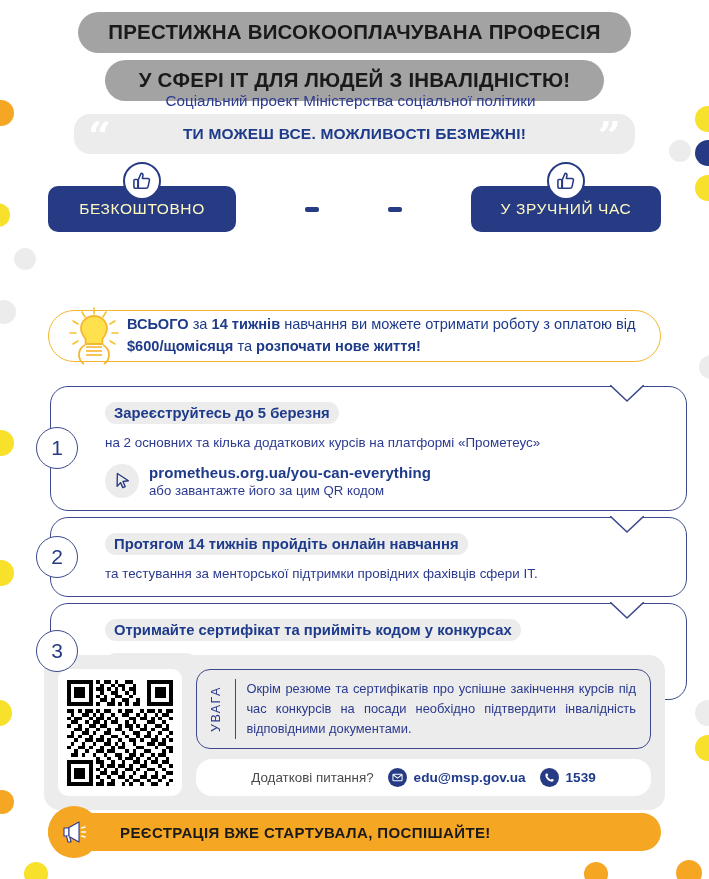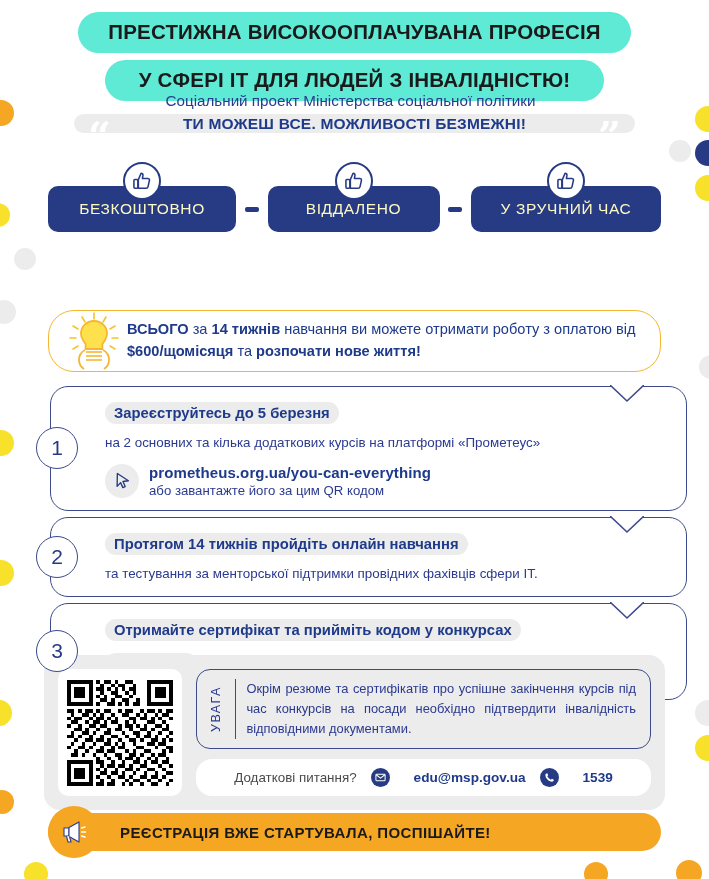--- a/index.html
+++ b/index.html
@@ -23,21 +23,21 @@
   
   .dot { position: absolute; border-radius: 50%; }
 
   
   .title-wrap {
     position: absolute;
     top: 12px; left: 0; right: 0;
     display: flex; flex-direction: column; align-items: center; gap: 7px;
   }
   .title-bar {
-    background: #5eead4;
+    background: #a3a3a3;
     color: #1a1a1a;
     font-weight: bold;
     font-size: 20.5px;
     letter-spacing: 0.2px;
     border-radius: 26px;
     padding: 8px 30px 9px;
     text-align: center;
     white-space: nowrap;
   }
   .title-bar.line2 { font-size: 20.5px; padding: 8px 34px 9px; }
@@ -48,21 +48,21 @@
     top: 92px; left: 0; right: 8px;
     text-align: center;
     color: #2b3a8f;
     font-size: 15.2px;
   }
 
   
   .quote-strip {
     position: absolute;
     top: 114px; left: 74px; right: 74px;
-    height: 19px;
+    height: 40px;
     background: #ececec;
     border-radius: 16px;
     display: flex; align-items: center; justify-content: center;
   }
   .quote-strip .qtext {
     color: #1e3a8a;
     font-weight: bold;
     font-size: 15.5px;
     letter-spacing: 0.2px;
   }
@@ -123,21 +123,21 @@
     font-size: 13.2px;
     line-height: 1.42;
   }
 
   
   .highlight {
     position: absolute;
     top: 310px; left: 48px; right: 48px;
     border: 1.6px solid #f5b731;
     border-radius: 26px;
-    height: 62px;
+    height: 52px;
     display: flex; align-items: center;
     padding-left: 78px; padding-right: 16px;
   }
   .highlight .htext {
     color: #1e3a8a;
     font-size: 14.6px;
     line-height: 1.5;
   }
   .highlight .htext b { font-weight: bold; }
   .bulb {
@@ -261,21 +261,21 @@
   }
   .contact-bar {
     background: #ffffff;
     border-radius: 16px;
     height: 44px;
     display: flex; align-items: center; justify-content: center;
     gap: 14px;
     padding: 0 14px;
   }
   .contact-q { color: #4a4a4a; font-size: 13.4px; }
-  .contact-item { display: flex; align-items: center; gap: 24px; }
+  .contact-item { display: flex; align-items: center; gap: 7px; }
   .ic-circle {
     width: 19px; height: 19px; border-radius: 50%;
     background: #273b84;
     display: flex; align-items: center; justify-content: center;
     flex: 0 0 auto;
   }
   .contact-val { color: #1e3a8a; font-weight: bold; font-size: 13.6px; }
 
   
   .cta {
@@ -347,29 +347,20 @@
         <svg width="22" height="22" viewBox="0 0 24 24" fill="none" stroke="#273b84" stroke-width="1.7" stroke-linejoin="round">
           <path d="M8 10.5 L11 3.5 C12.6 3.5 13.3 4.8 13 6.4 L12.4 9.3 L18.4 9.3 C19.6 9.3 20.4 10.2 20.1 11.3 L18.6 18.1 C18.4 19.2 17.5 19.9 16.4 19.9 L8 19.9 Z"></path>
           <rect x="3.2" y="10.3" width="4.3" height="9.6" rx="1"></rect>
         </svg>
       </span>
       <span>БЕЗКОШТОВНО</span>
     </div>
 
     <div class="connector"></div>
 
-    <div class="feature f2">
-      <span class="thumb-badge">
-        <svg width="22" height="22" viewBox="0 0 24 24" fill="none" stroke="#273b84" stroke-width="1.7" stroke-linejoin="round">
-          <path d="M8 10.5 L11 3.5 C12.6 3.5 13.3 4.8 13 6.4 L12.4 9.3 L18.4 9.3 C19.6 9.3 20.4 10.2 20.1 11.3 L18.6 18.1 C18.4 19.2 17.5 19.9 16.4 19.9 L8 19.9 Z"></path>
-          <rect x="3.2" y="10.3" width="4.3" height="9.6" rx="1"></rect>
-        </svg>
-      </span>
-      <span>ВІДДАЛЕНО</span>
-    </div>
 
     <div class="connector"></div>
 
     <div class="feature f3">
       <span class="thumb-badge">
         <svg width="22" height="22" viewBox="0 0 24 24" fill="none" stroke="#273b84" stroke-width="1.7" stroke-linejoin="round">
           <path d="M8 10.5 L11 3.5 C12.6 3.5 13.3 4.8 13 6.4 L12.4 9.3 L18.4 9.3 C19.6 9.3 20.4 10.2 20.1 11.3 L18.6 18.1 C18.4 19.2 17.5 19.9 16.4 19.9 L8 19.9 Z"></path>
           <rect x="3.2" y="10.3" width="4.3" height="9.6" rx="1"></rect>
         </svg>
       </span>

